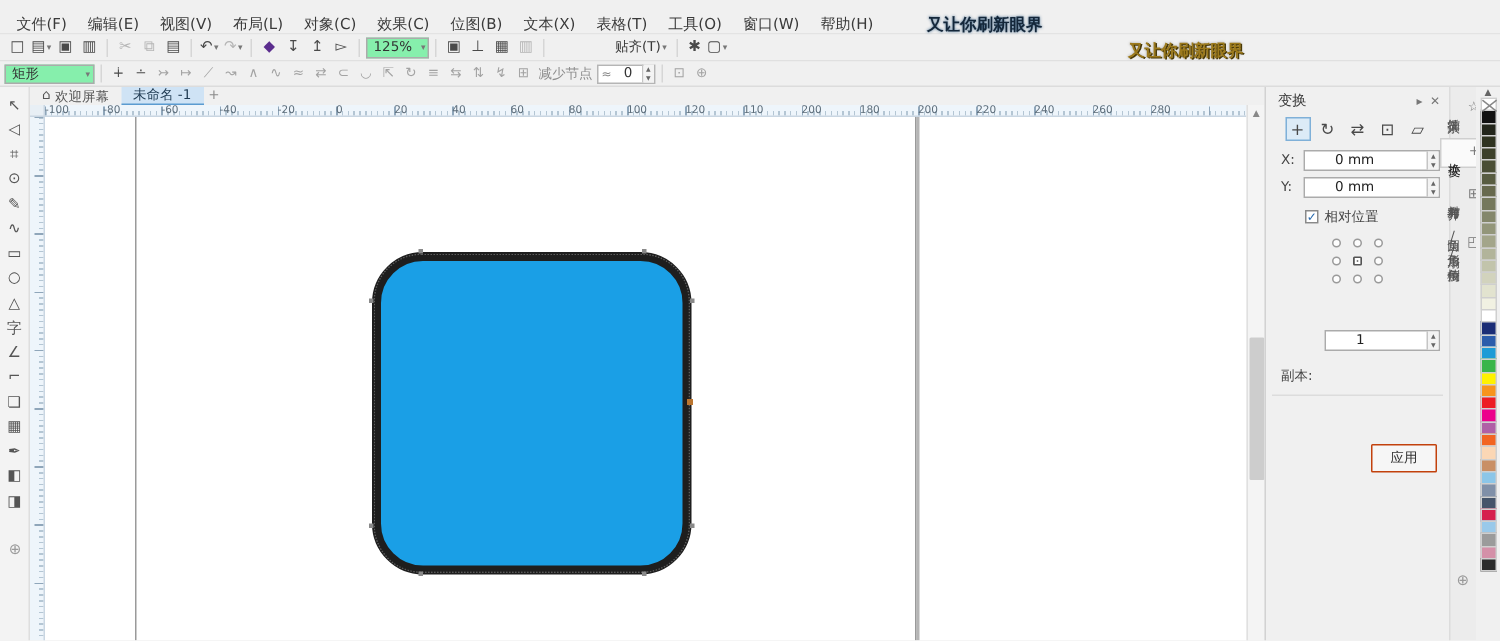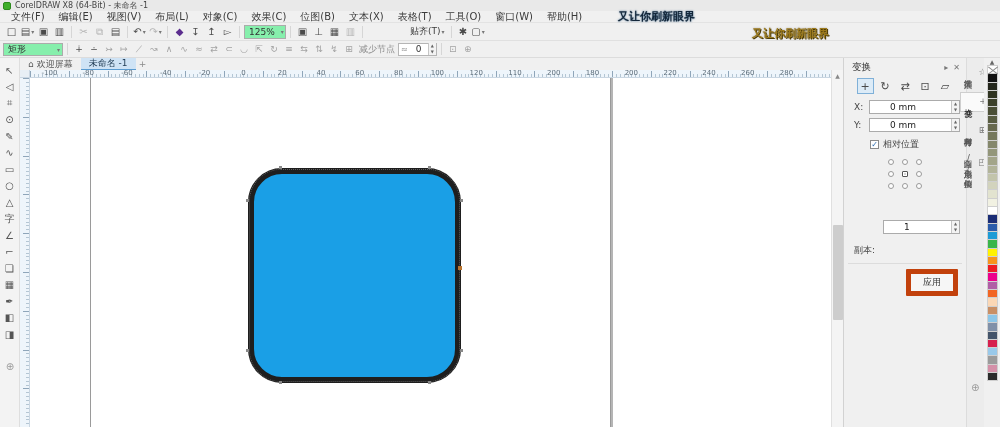--- a/index.html
+++ b/index.html
@@ -63,21 +63,21 @@
   .newtab-btn { width:14px; display:flex; align-items:center; justify-content:center; color:#8a8a8a; }
 
   
   #hruler { position:absolute; left:30px; top:70px; width:801px; height:8px; background:#eef5fb;
     border-bottom:1px solid #c9d6e2;
     background-image:
       repeating-linear-gradient(to right,#8fa6ba 0 1px,transparent 1px 38.8px),
       repeating-linear-gradient(to right,#b4c6d4 0 1px,transparent 1px 3.88px);
     background-size:100% 6px,100% 3px; background-position:0 100%,0 100%; background-repeat:no-repeat; }
   #hruler-labels { position:absolute; left:30px; top:70px; width:801px; height:8px; display:flex; overflow:hidden; }
-  #hruler-labels span { flex:0 0 38.8px; font-size:7px; color:#5d6d7a; text-align:center; line-height:7px; }
+  #hruler-labels span { flex:0 0 38.8px; font-size:7px; color:#5d6d7a; line-height:7px; }
   #ruler-corner { position:absolute; left:20px; top:70px; width:10px; height:8px; background:#e8eff5; border-right:1px solid #c9d6e2; border-bottom:1px solid #c9d6e2; }
   #vruler { position:absolute; left:20px; top:78px; width:10px; height:349px; background:#eef5fb;
     border-right:1px solid #c9d6e2;
     background-image:
       repeating-linear-gradient(to bottom,#8fa6ba 0 1px,transparent 1px 38.8px),
       repeating-linear-gradient(to bottom,#b4c6d4 0 1px,transparent 1px 3.88px);
     background-size:6px 100%,3px 100%; background-position:100% 0,100% 0; background-repeat:no-repeat; }
 
   
   #canvas { position:absolute; left:30px; top:78px; width:801px; height:349px; background:#ffffff; overflow:hidden; }
@@ -115,21 +115,21 @@
   .chk { width:9px; height:9px; border:1px solid #8a8a8a; background:#fff; font-size:8px; line-height:8px;
     color:#2b6cb0; text-align:center; }
   #anchor-grid { display:grid; grid-template-columns:repeat(3,14px); grid-auto-rows:12px;
     justify-content:center; padding:3px 0 2px; }
   .anchor { display:flex; align-items:center; justify-content:center; }
   .anchor i { width:6px; height:6px; border:1px solid #9a9a9a; border-radius:50%; background:#fdfdfd; }
   .anchor.sel i { border-radius:1px; background:#fff; border:1px solid #555; box-shadow:inset 0 0 0 1.5px #fff, inset 0 0 0 3px #555; }
   #copies-row label { width:26px;margin-top:48px; }
   #docker-divider { height:1px; background:#dcdcdc; margin:4px 4px 0; }
   #apply-row { display:flex; justify-content:flex-end; padding:5px 8px; }
-  #apply-btn { border:5px solid #c2410c; background:#f6f6f6; padding:2px 12px; font-size:9px; color:#333; border-radius:1px; }
+  #apply-btn { border:1px solid #c2410c; background:#f6f6f6; padding:2px 12px; font-size:9px; color:#333; border-radius:1px;margin-top:27px; }
 
   
   #docker-tabs { position:absolute; left:966px; top:58px; width:18px; height:369px; background:#ececec;
     border-left:1px solid #dcdcdc; display:flex; flex-direction:column; align-items:center; padding-top:6px; gap:10px; }
   .vtab { writing-mode:vertical-rl; text-orientation:upright; font-size:8.5px; color:#555;
     display:flex; flex-direction:column; align-items:center; padding:3px 1px; line-height:14px; }
   .vtab .vicon { font-size:9px; margin-bottom:2px; color:#777; }
   .vtab.active { background:#fafafa; border:1px solid #cfcfcf; border-right:none; color:#222; }
   #docker-tab-add { margin-top:auto; margin-bottom:24px; color:#9a9a9a; font-size:10px; }
 
@@ -141,24 +141,20 @@
   .swatch.none { background:#fff; position:relative; }
   .swatch.none::before, .swatch.none::after { content:""; position:absolute; left:-1px; top:4px; width:12px; height:1px; background:#888; }
   .swatch.none::before { transform:rotate(38deg); }
   .swatch.none::after { transform:rotate(-38deg); }
 </style>
 </head>
 <body>
 
 <div id="app">
 
-  <div id="titlebar">
-    <div id="app-logo"></div>
-    <span>CorelDRAW X8 (64-Bit) - 未命名 -1</span>
-  </div>
 
   <div id="wm-top">又让你刷新眼界</div>
   <div id="wm-gold">又让你刷新眼界</div>
 
   <div id="menubar">
 
       <span class="menu-item">文件(F)</span>
 
       <span class="menu-item">编辑(E)</span>
 

